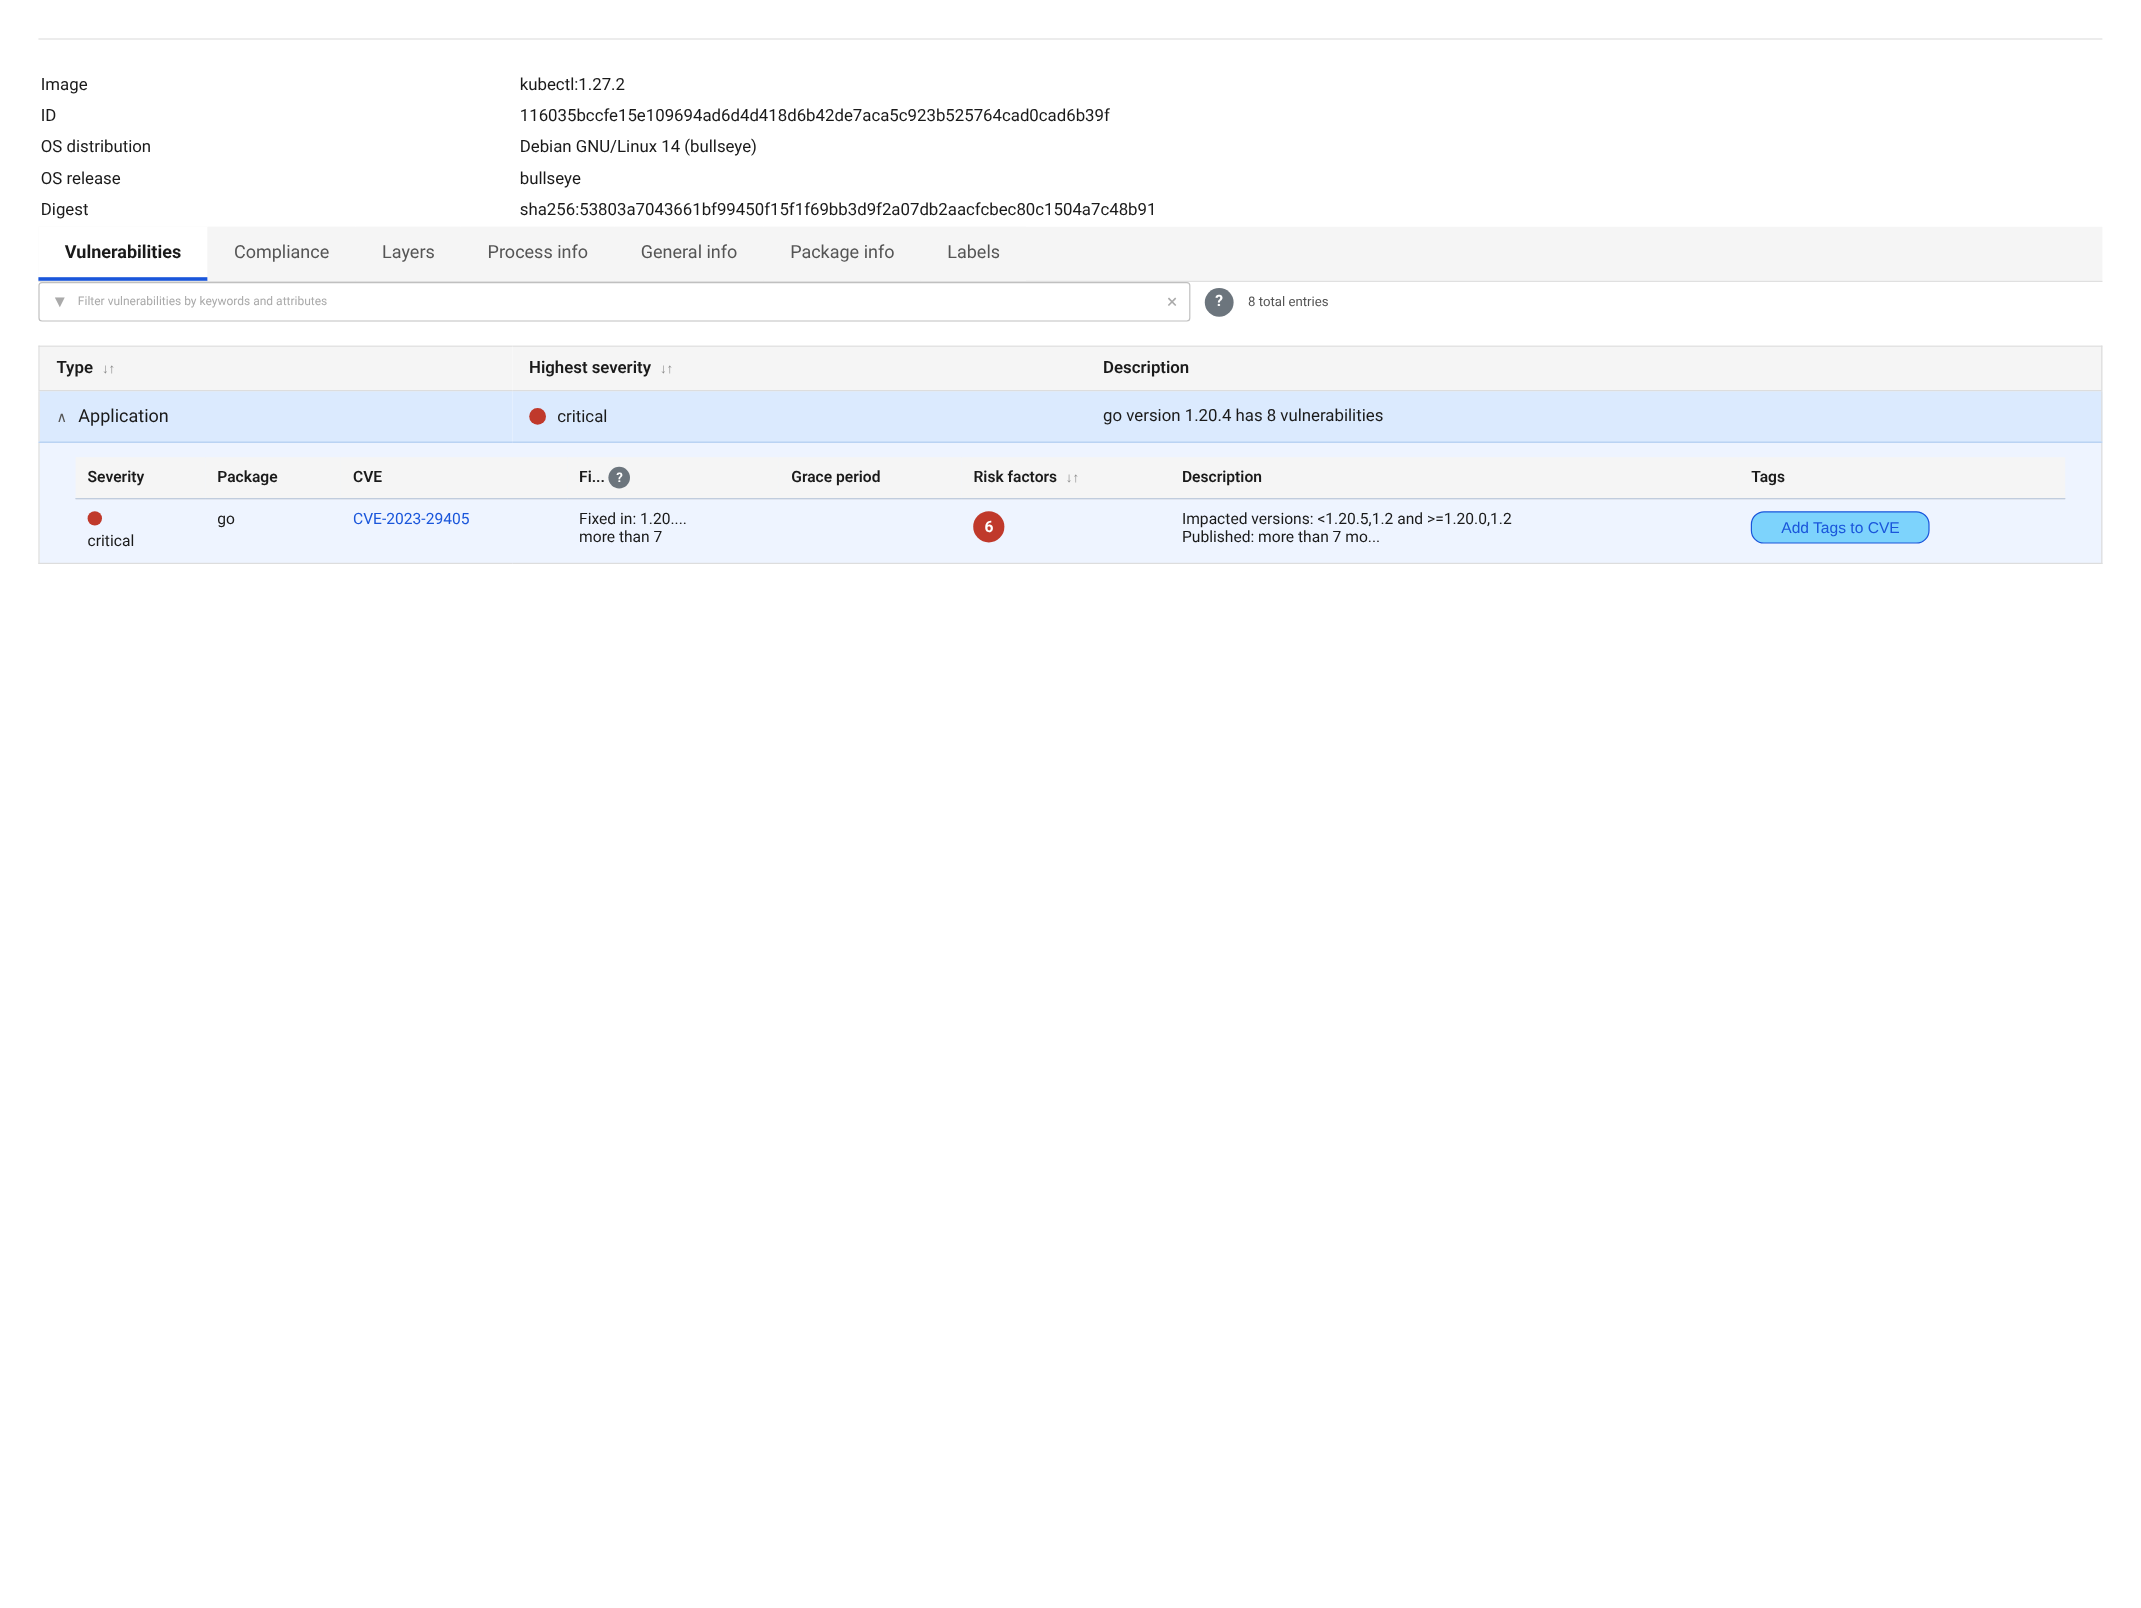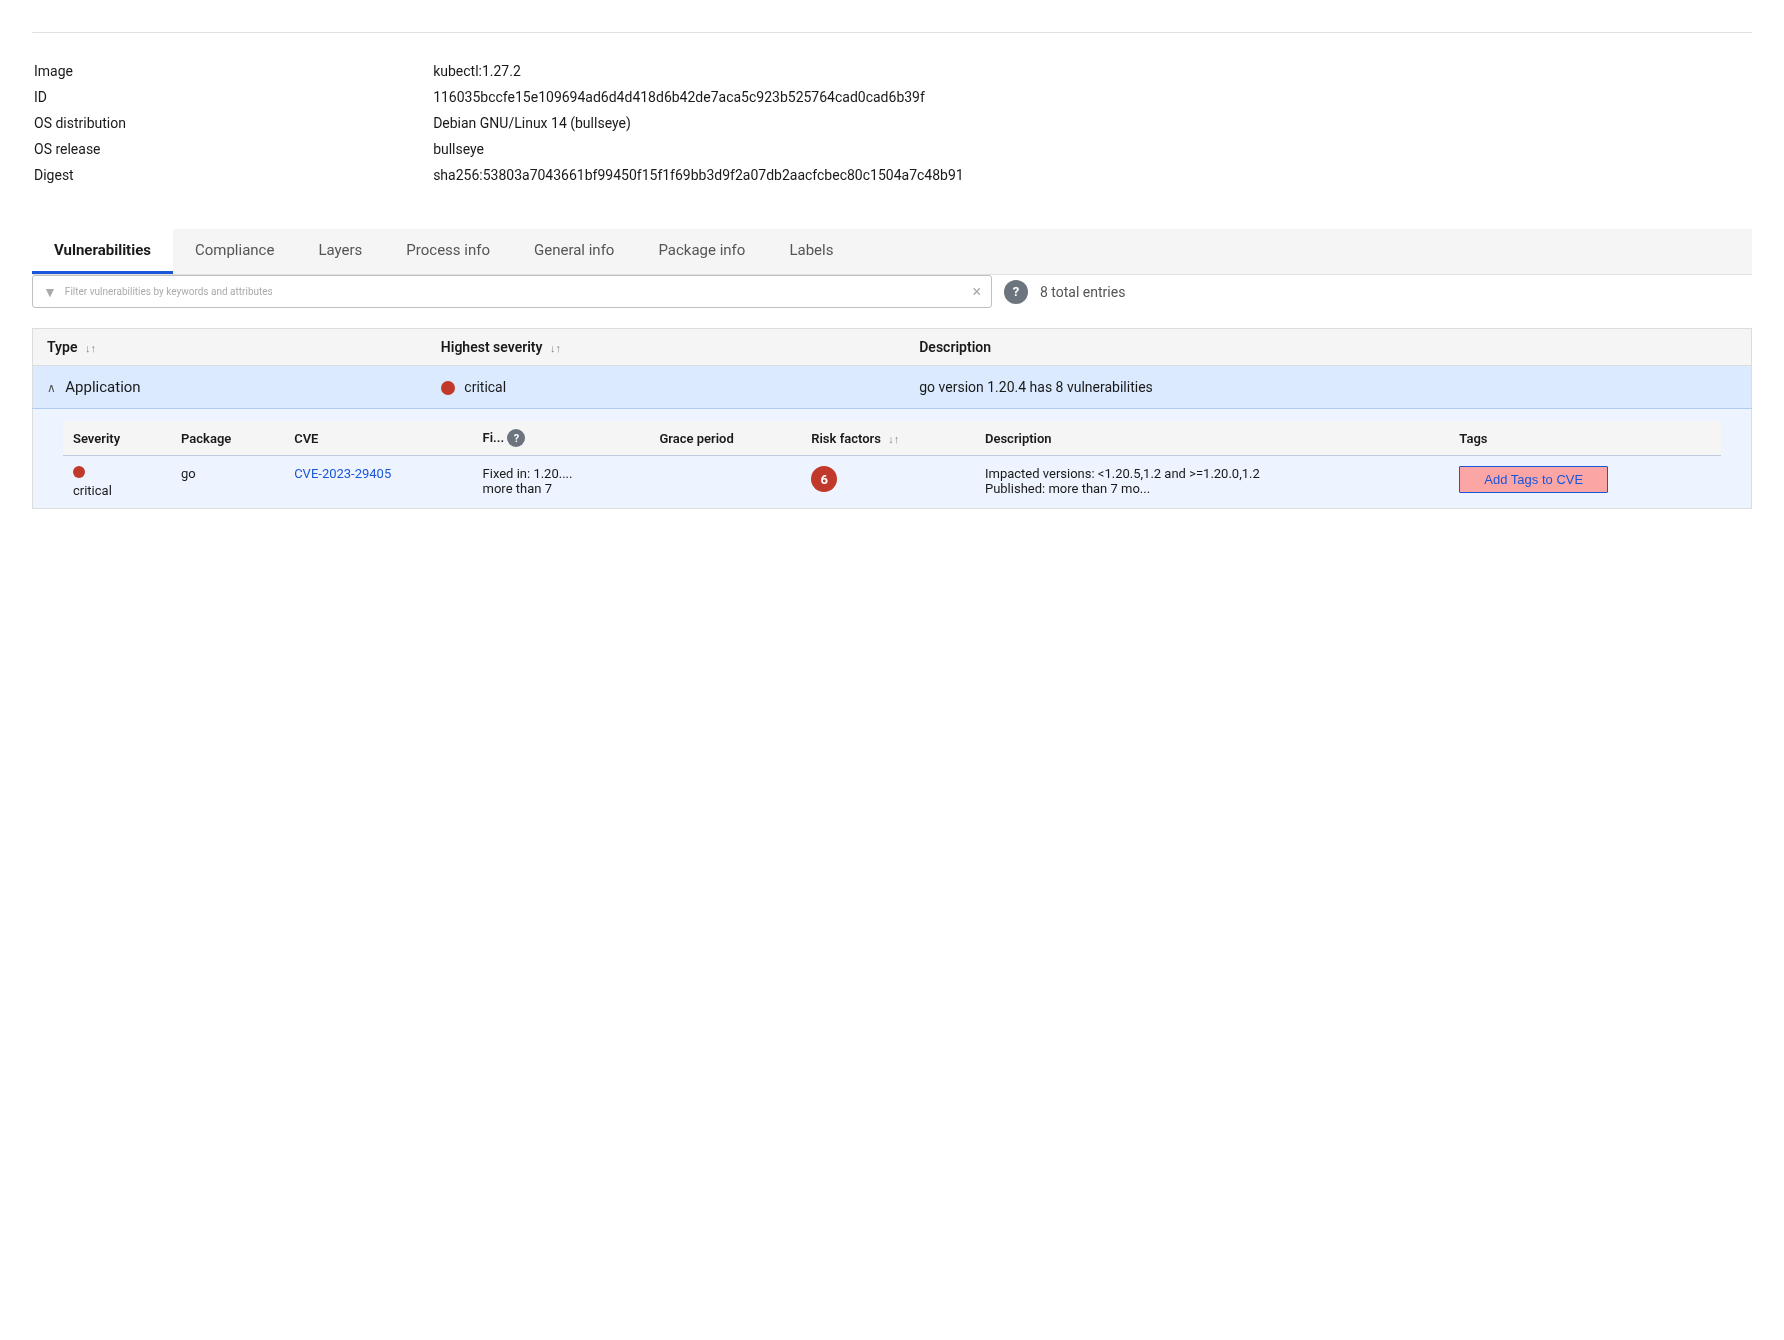--- a/index.html
+++ b/index.html
@@ -20,21 +20,20 @@
       font-weight: 400;
       color: #1a1a1a;
       margin-bottom: 20px;
     }
     .divider {
       border: none;
       border-top: 1px solid #e0e0e0;
       margin-bottom: 24px;
     }
     .meta-table {
-      margin-bottom: 40px;
       width: 100%;
     }
     .meta-table tr td:first-child {
       color: #1a1a1a;
       font-weight: 400;
       padding: 4px 16px 4px 0;
       white-space: nowrap;
       vertical-align: top;
       min-width: 160px;
     }
@@ -101,21 +100,21 @@
       color: #fff;
       display: flex;
       align-items: center;
       justify-content: center;
       font-size: 13px;
       font-weight: 700;
       cursor: pointer;
     }
     .total-entries {
       color: #555;
-      font-size: 14px;
+      font-size: 11px;
       text-align: right;
     }
     .vuln-table {
       width: 100%;
       border-collapse: collapse;
       border: 1px solid #ddd;
     }
     .vuln-table thead tr {
       background: #f5f5f5;
       border-bottom: 1px solid #ddd;
@@ -226,24 +225,24 @@
       width: 26px;
       height: 26px;
       border-radius: 50%;
       background: #c0392b;
       color: #fff;
       font-size: 13px;
       font-weight: 700;
     }
     .add-tags-btn {
       border: 1px solid #1a56db;
-      background: #fca5a5;
+      background: #7dd3fc;
       color: #1a56db;
       padding: 5px 24px;
-      border-radius: 1px;
+      border-radius: 11px;
       cursor: pointer;
       font-size: 13px;
     }
   </style>
 </head>
 <body>
 
 <div class="page">
 
   <hr class="divider">

